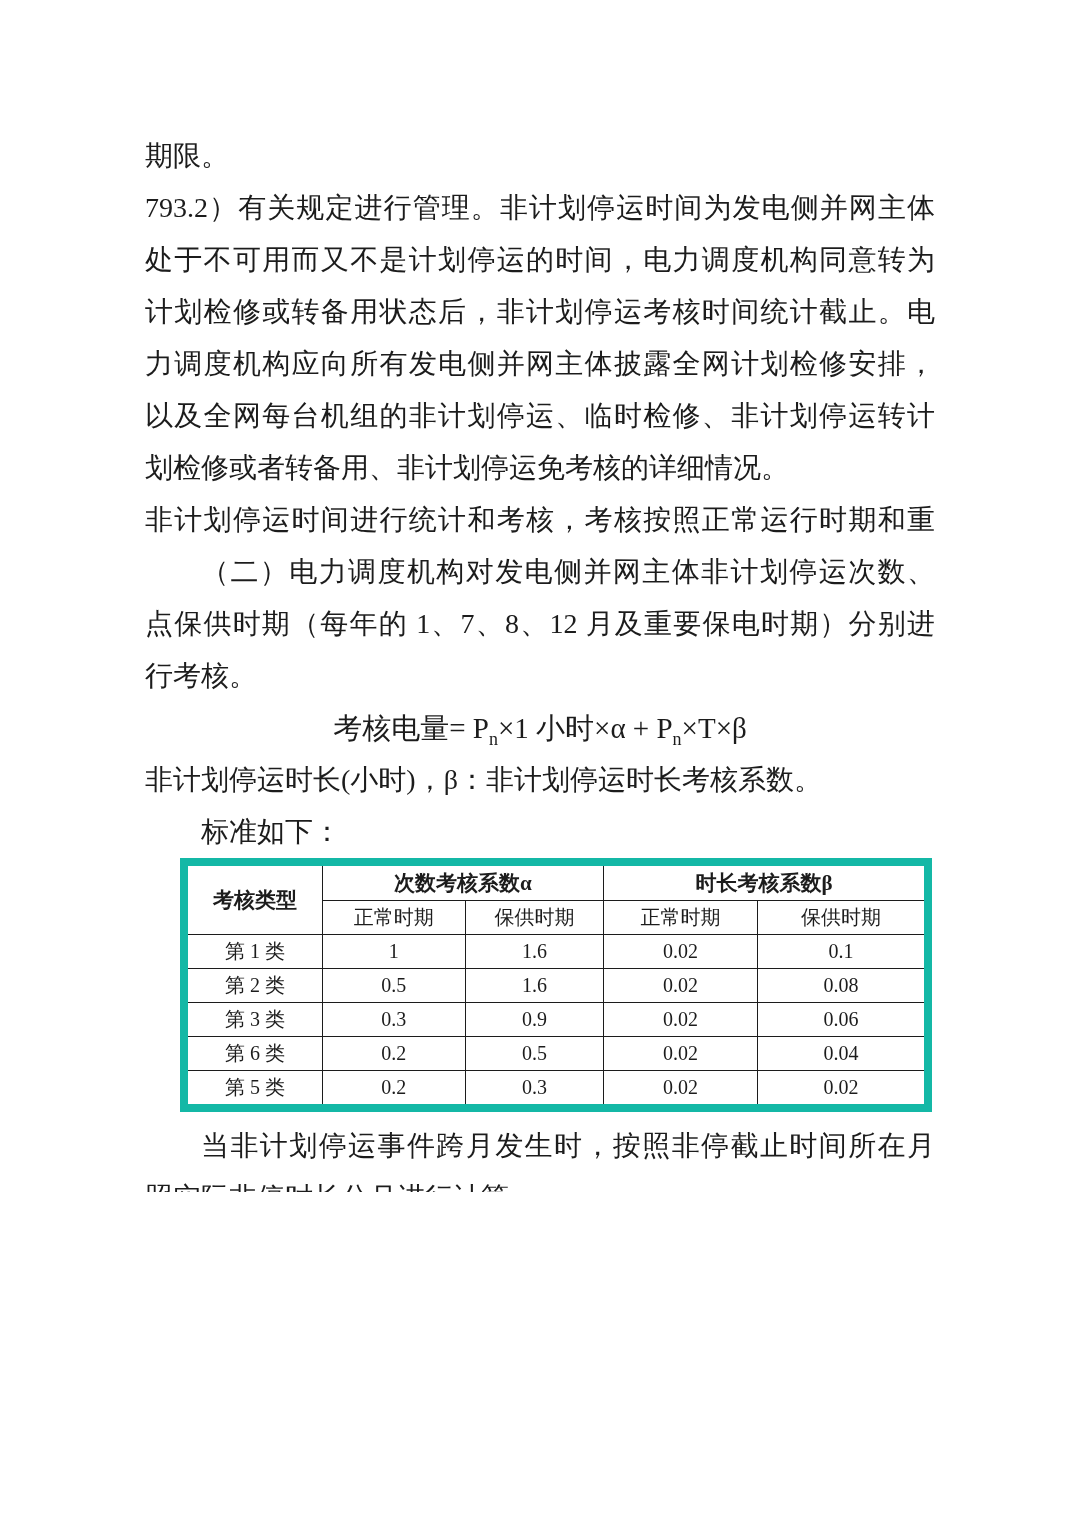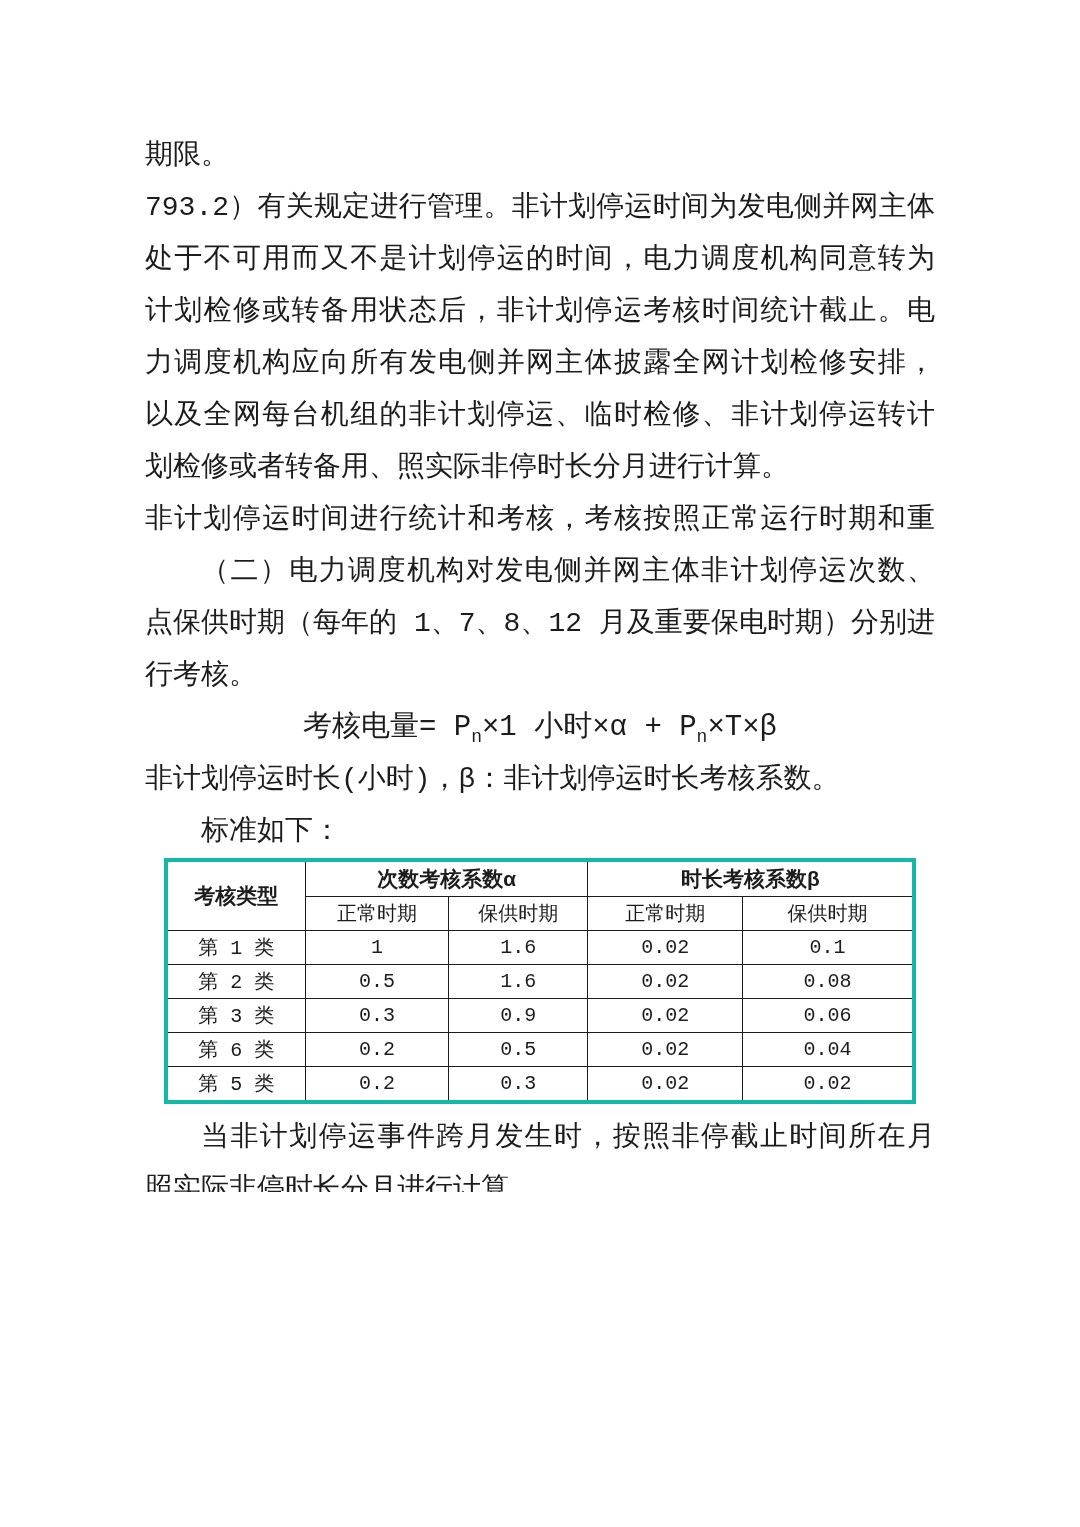--- a/index.html
+++ b/index.html
@@ -1,21 +1,21 @@
 <!DOCTYPE html>
 <html><head>
 <meta charset="utf-8">
 <style>
   html,body{margin:0;padding:0;background:#ffffff;}
   .doc{
     position:relative;
     width:1080px;height:1192px;
     background:#ffffff;
     color:#1c1c1c;
-    font-family:Liberation Mono, monospace;
+    font-family:Liberation Serif, serif;
     overflow:hidden;
   }
   .body-block{
     position:absolute;
     left:145px;top:130px;width:790px;
   }
   .ln{
     height:52px;line-height:52px;
     font-size:28px;
     white-space:nowrap;
@@ -25,25 +25,25 @@
     white-space:normal;
     text-align:justify;
     text-align-last:justify;
   }
   .center{text-align:center;text-align-last:center;}
   .formula{font-size:29px;}
   sub{font-size:0.62em;line-height:0;}
   .after-table{margin-top:8px;}
 
   table.assess{
-    margin-left:19px;
+    margin-left:35px;
     width:752px;
     border-collapse:collapse;
     table-layout:fixed;
-    border:4px solid #14b8a6;
+    border:8px solid #14b8a6;
   }
   table.assess th, table.assess td{
     border:1px solid #1c1c1c;
     text-align:center;
     vertical-align:middle;
     padding:0;
     overflow:hidden;
   }
   table.assess th{
     font-size:21px;
@@ -76,21 +76,21 @@
 
 <div class="doc">
   <div class="body-block">
 
     <div class="ln">期限。</div>
     <div class="ln just">793.2）有关规定进行管理。非计划停运时间为发电侧并网主体</div>
     <div class="ln just">处于不可用而又不是计划停运的时间，电力调度机构同意转为</div>
     <div class="ln just">计划检修或转备用状态后，非计划停运考核时间统计截止。电</div>
     <div class="ln just">力调度机构应向所有发电侧并网主体披露全网计划检修安排，</div>
     <div class="ln just">以及全网每台机组的非计划停运、临时检修、非计划停运转计</div>
-    <div class="ln">划检修或者转备用、照实际非停时长分月进行计算。</div>
+    <div class="ln">划检修或者转备用、非计划停运免考核的详细情况。</div>
     <div class="ln just">非计划停运时间进行统计和考核，考核按照正常运行时期和重</div>
     <div class="ln ind just">（二）电力调度机构对发电侧并网主体非计划停运次数、</div>
     <div class="ln just">点保供时期（每年的 1、7、8、12 月及重要保电时期）分别进</div>
     <div class="ln">行考核。</div>
 
     <div class="ln center formula">
       <span>考核电量= P</span><sub>n</sub><span>×1 小时×α + P</span><sub>n</sub><span>×T×β</span>
     </div>
 
     <div class="ln">非计划停运时长(小时)，β：非计划停运时长考核系数。</div>

